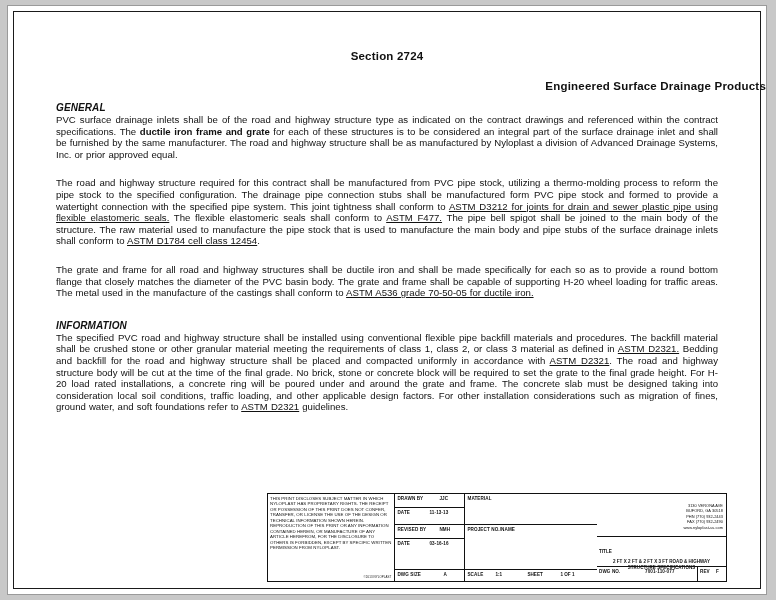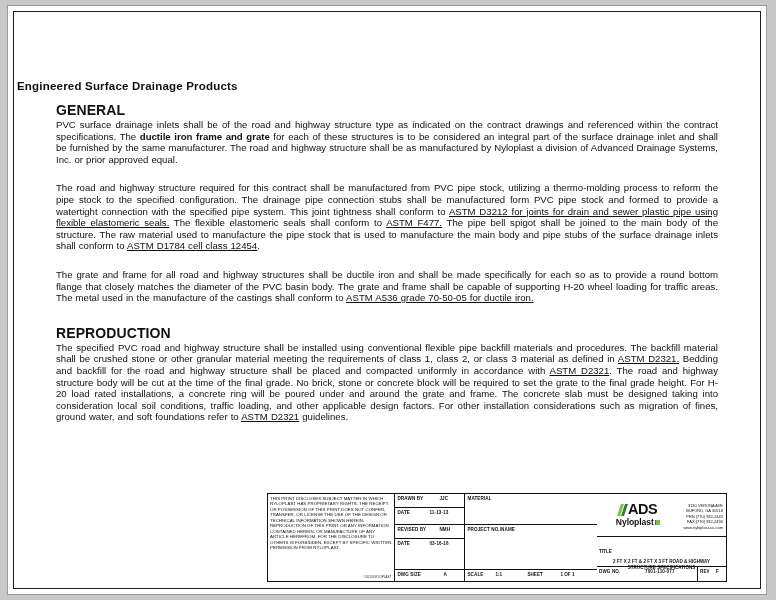--- a/index.html
+++ b/index.html
@@ -17,30 +17,30 @@
     position:absolute;left:5px;top:5px;right:5px;bottom:5px;
     border:1px solid #1a1a1a;
   }
   
   .doc-title{
     position:absolute;left:0;right:0;top:44px;
     text-align:center;font-size:11.5px;font-weight:bold;color:#111;
     letter-spacing:.2px;
   }
   .doc-subtitle{
-    position:absolute;left:9px;right:0;top:74px;
-    text-align:left;font-size:11.5px;font-weight:bold;color:#111;
+    position:absolute;left:0;right:0;top:74px;
+    text-align:right;font-size:11.5px;font-weight:bold;color:#111;
     letter-spacing:.2px;
   }
   .body-area{
     position:absolute;left:48px;top:96px;width:662px;
     color:#111;
   }
   h2.sec{
-    font-size:14px;font-weight:bold;margin:0 0 1px 0;letter-spacing:.1px;
+    font-size:10px;font-weight:bold;margin:0 0 1px 0;letter-spacing:.1px;font-style:italic;
   }
   p.para{
     font-size:9.6px;line-height:11.6px;margin:0 0 9px 0;
     text-align:justify;
     -webkit-hyphens:none;hyphens:none;
     word-spacing:.4px;
   }
   p.para.tight{margin-bottom:0;}
   .sp8{height:8px;}
   .sp12{height:12px;}
@@ -171,38 +171,39 @@
     width:28px;box-sizing:border-box;position:relative;
   }
   .c-rev .val{left:18px;top:1.5px;}
 </style>
 </head>
 <body>
 
 <div class="page">
   <div class="sheet-border"></div>
 
+  <div class="doc-title">Section 2724</div>
   <div class="doc-subtitle">Engineered Surface Drainage Products</div>
 
   <div class="body-area">
 
     <h2 class="sec">GENERAL</h2>
     <p class="para"><span>PVC surface drainage inlets shall be of the road and highway structure type as indicated on the contract drawings and referenced within the contract specifications.  The </span><b class="bold">ductile iron frame and grate</b><span> for each of these structures is to be considered an integral part of the surface drainage inlet and shall be furnished by the same manufacturer.  The road and highway structure shall be as manufactured by Nyloplast a division of Advanced Drainage Systems, Inc. or prior approved equal.</span></p>
 
     <div class="sp8"></div>
 
     <p class="para"><span>The road and highway structure required for this contract shall be manufactured from PVC pipe stock, utilizing a thermo-molding process to reform the pipe stock to the specified configuration.  The drainage pipe connection stubs shall be manufactured form PVC pipe stock and formed to provide a watertight connection with the specified pipe system.  This joint tightness shall conform to </span><u class="ref">ASTM D3212 for joints for drain and sewer plastic pipe using flexible elastomeric seals.</u><span>  The flexible elastomeric seals shall conform to </span><u class="ref">ASTM F477.</u><span>  The pipe bell spigot shall be joined to the main body of the structure.  The raw material used to manufacture the pipe stock that is used to manufacture the main body and pipe stubs of the surface drainage inlets shall conform to </span><u class="ref">ASTM D1784 cell class 12454</u><span>.</span></p>
 
     <div class="sp8"></div>
 
     <p class="para"><span>The grate and frame for all road and highway structures shall be ductile iron and shall be made specifically for each so as to provide a round bottom flange that closely matches the diameter of the PVC basin body.  The grate and frame shall be capable of supporting H-20 wheel loading for traffic areas.  The metal used in the manufacture of the castings shall conform to </span><u class="ref">ASTM A536 grade 70-50-05 for ductile iron.</u><span></span></p>
 
     <div class="sp12"></div>
 
-    <h2 class="sec">REPRODUCTION</h2>
+    <h2 class="sec">INFORMATION</h2>
     <p class="para tight"><span>The specified PVC road and highway structure shall be installed using conventional flexible pipe backfill materials and procedures.  The backfill material shall be crushed stone or other granular material meeting the requirements of class 1, class 2, or class 3 material as defined in </span><u class="ref">ASTM D2321.</u><span>  Bedding and backfill for the road and highway structure shall be placed and compacted uniformly in accordance with </span><u class="ref">ASTM D2321</u><span>.  The road and highway structure body will be cut at the time of the final grade.  No brick, stone or concrete block will be required to set the grate to the final grade height.  For H-20 load rated installations, a concrete ring will be poured under and around the grate and frame.  The concrete slab must be designed taking into consideration local soil conditions, traffic loading, and other applicable design factors.  For other installation considerations such as migration of fines, ground water, and soft foundations refer to </span><u class="ref">ASTM D2321</u><span> guidelines.</span></p>
   </div>
 
   <div class="titleblock">
 
     <div class="tb-legal">
       <div class="legal-text">THIS PRINT DISCLOSES SUBJECT MATTER IN WHICH NYLOPLAST HAS PROPRIETARY RIGHTS.  THE RECEIPT OR POSSESSION OF THIS PRINT DOES NOT CONFER, TRANSFER, OR LICENSE THE USE OF THE DESIGN OR TECHNICAL INFORMATION SHOWN HEREIN. REPRODUCTION OF THIS PRINT OR ANY INFORMATION CONTAINED HEREIN, OR MANUFACTURE OF ANY ARTICLE HEREFROM, FOR THE DISCLOSURE TO OTHERS IS FORBIDDEN, EXCEPT BY SPECIFIC WRITTEN PERMISSION FROM NYLOPLAST.</div>
       <div class="copyright">©2013 NYLOPLAST</div>
     </div>
 
@@ -248,33 +249,20 @@
           <span class="v-scale">1:1</span>
           <span class="l-sheet">SHEET</span>
           <span class="v-sheet">1 OF 1</span>
         </div>
       </div>
     </div>
   </div>
 
   <div class="brandblock">
     <div class="brand-top">
-      <div class="logo-wrap">
-        <div class="logo-row">
-          <span class="slashes">
-              <i class="g1"></i>
-              <i class="g2"></i>
-            </span>
-          <span class="ads-word">ADS</span>
-        </div>
-        <div class="nyloplast-row">
-          <span class="nylo-word">Nyloplast</span>
-          <span class="nylo-mark"></span>
-        </div>
-      </div>
       <div class="addr">
         <div>3130 VERONA AVE</div>
         <div>BUFORD, GA 30518</div>
         <div>PHN (770) 932-2443</div>
         <div>FAX (770) 932-2490</div>
         <div>www.nyloplast-us.com</div>
       </div>
     </div>
 
     <div class="brand-title">

